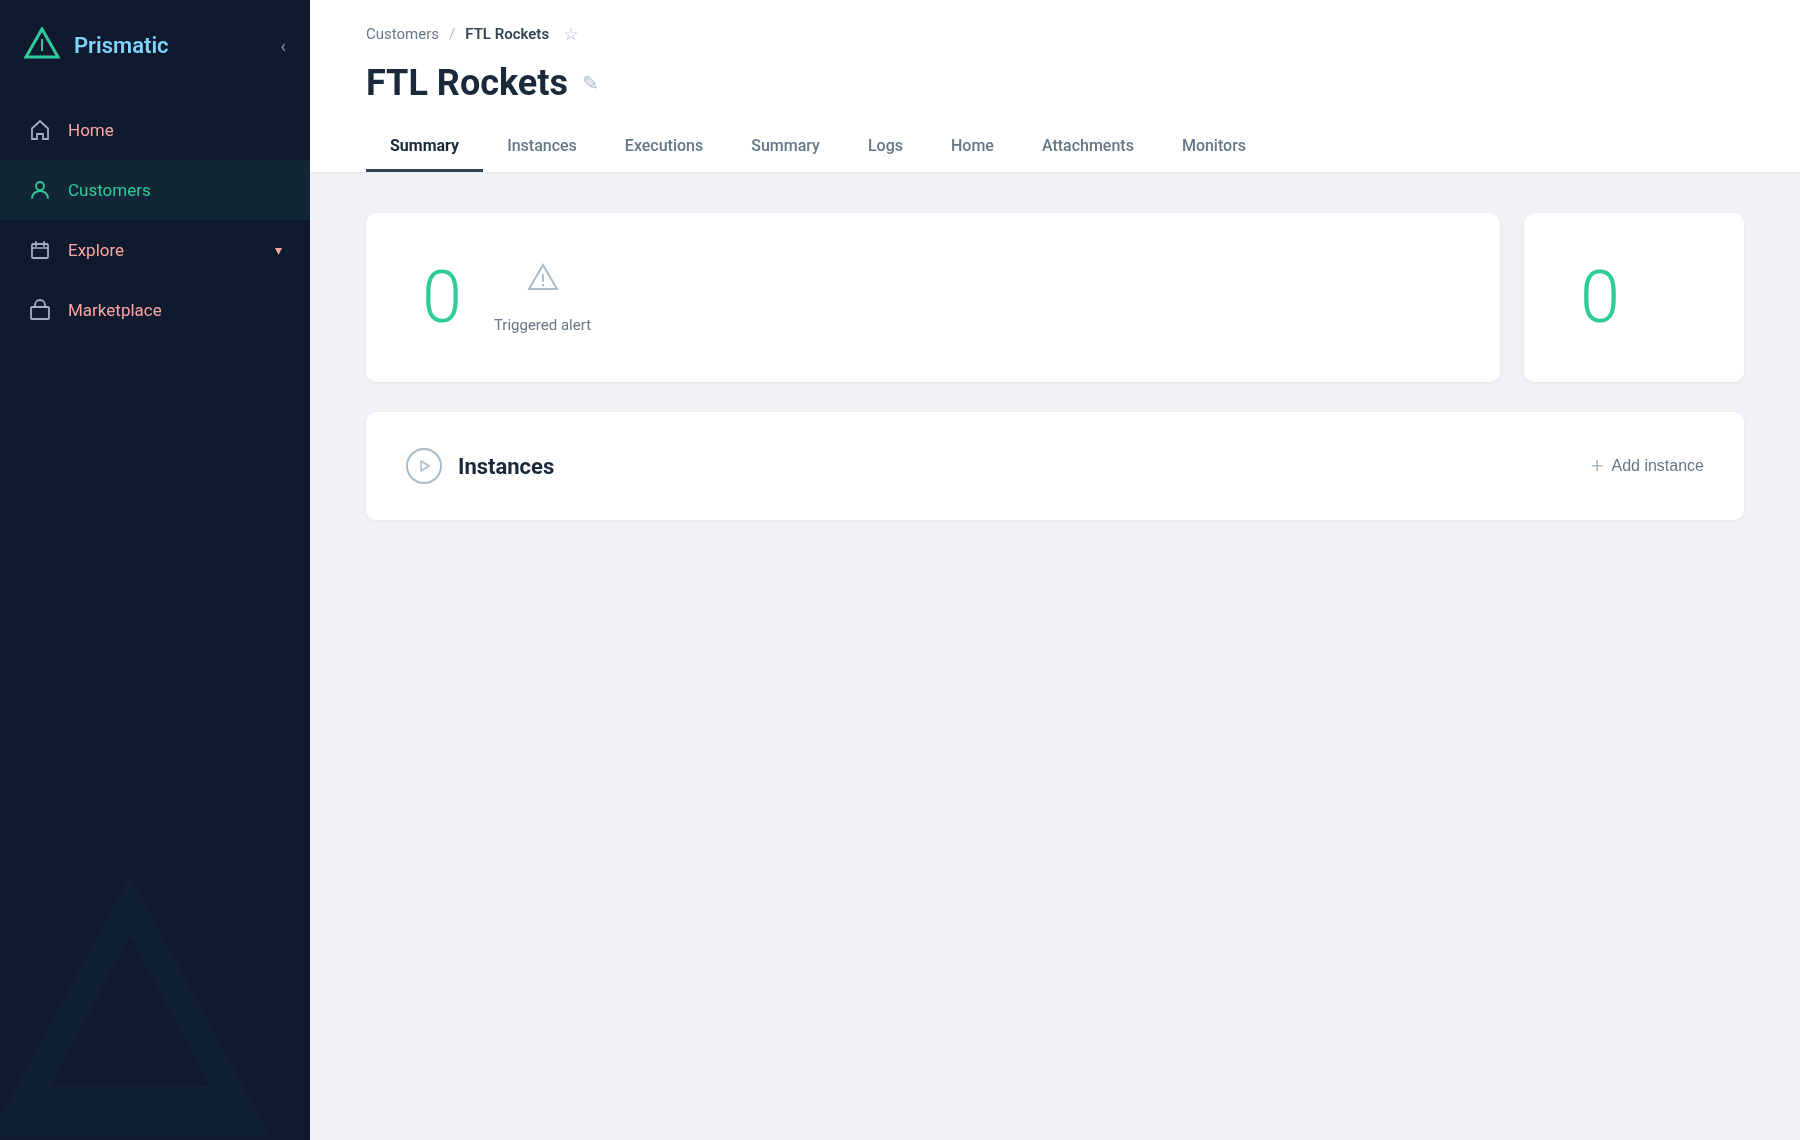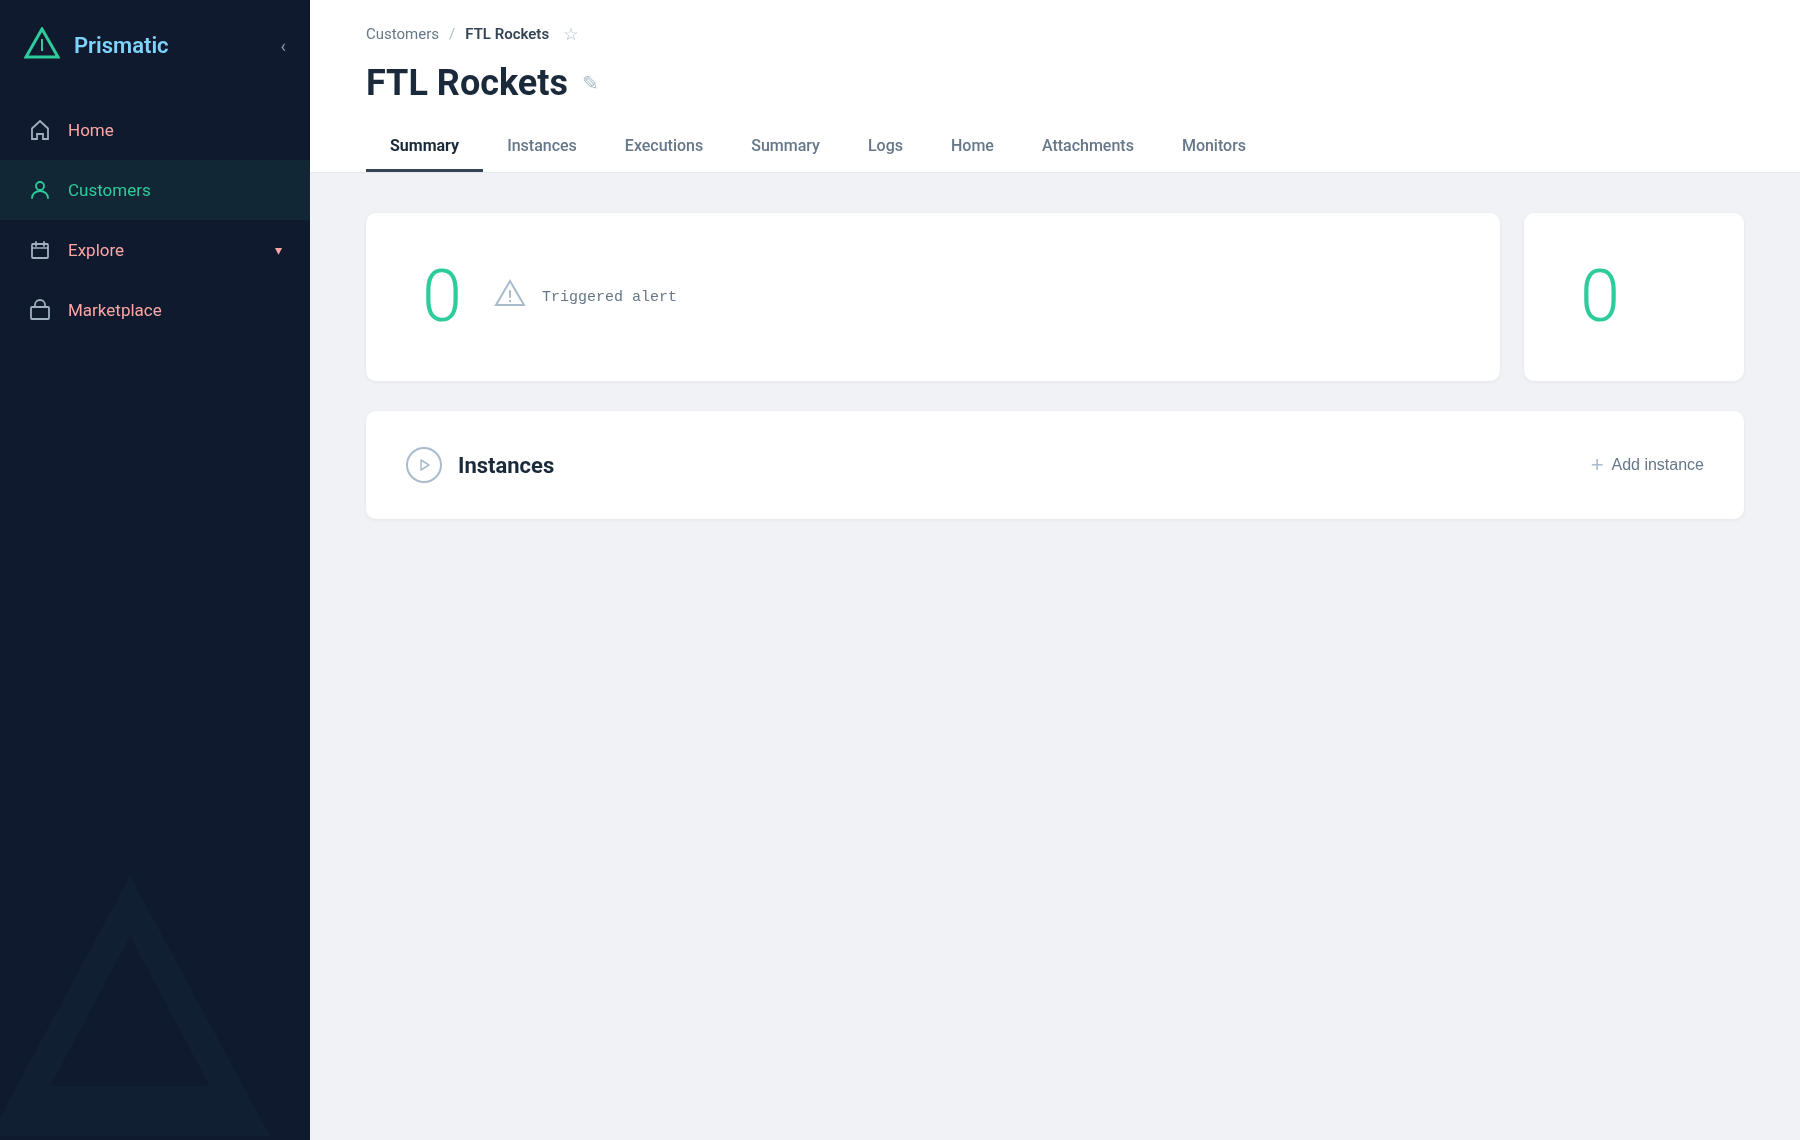--- a/index.html
+++ b/index.html
@@ -175,24 +175,23 @@
       box-shadow: 0 1px 4px rgba(0,0,0,0.06);
     }
     .card-number {
       font-size: 72px;
       font-weight: 300;
       color: #2ecc9a;
       line-height: 1;
     }
     .card-icon-label {
       display: flex;
-      flex-direction: row;
+      flex-direction: column;
       align-items: center;
       gap: 16px;
-      font-family: Liberation Mono, monospace;
     }
     .card-alert-icon {
       font-size: 28px;
       color: #aabbcc;
     }
     .card-label {
       font-size: 15px;
       color: #667788;
     }
 

